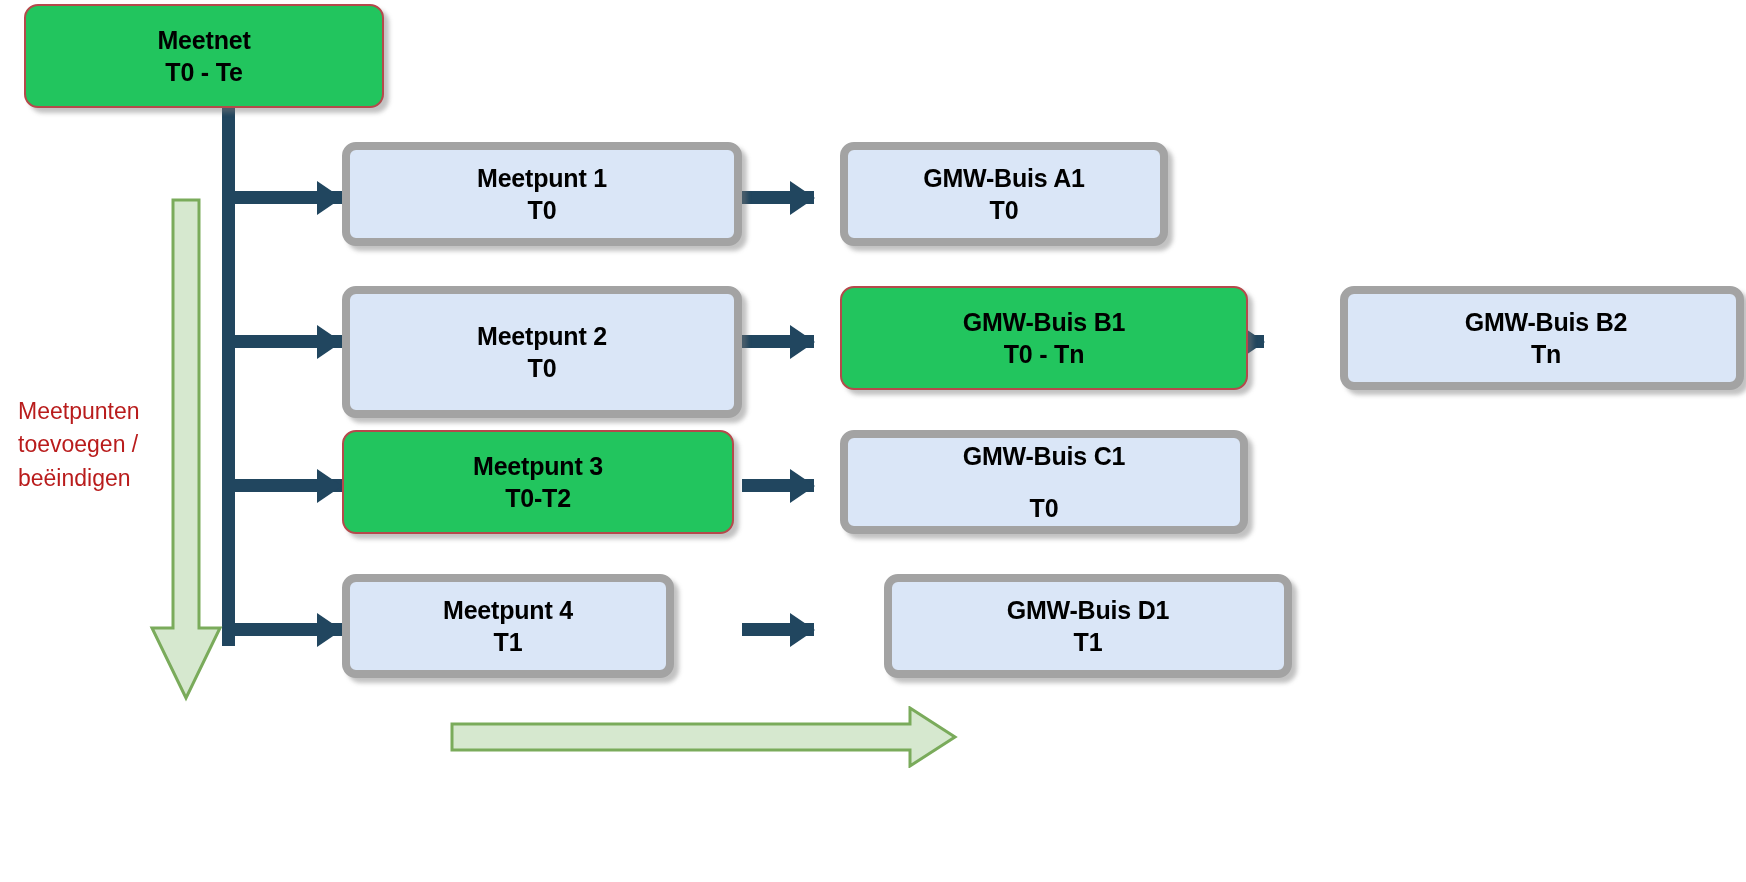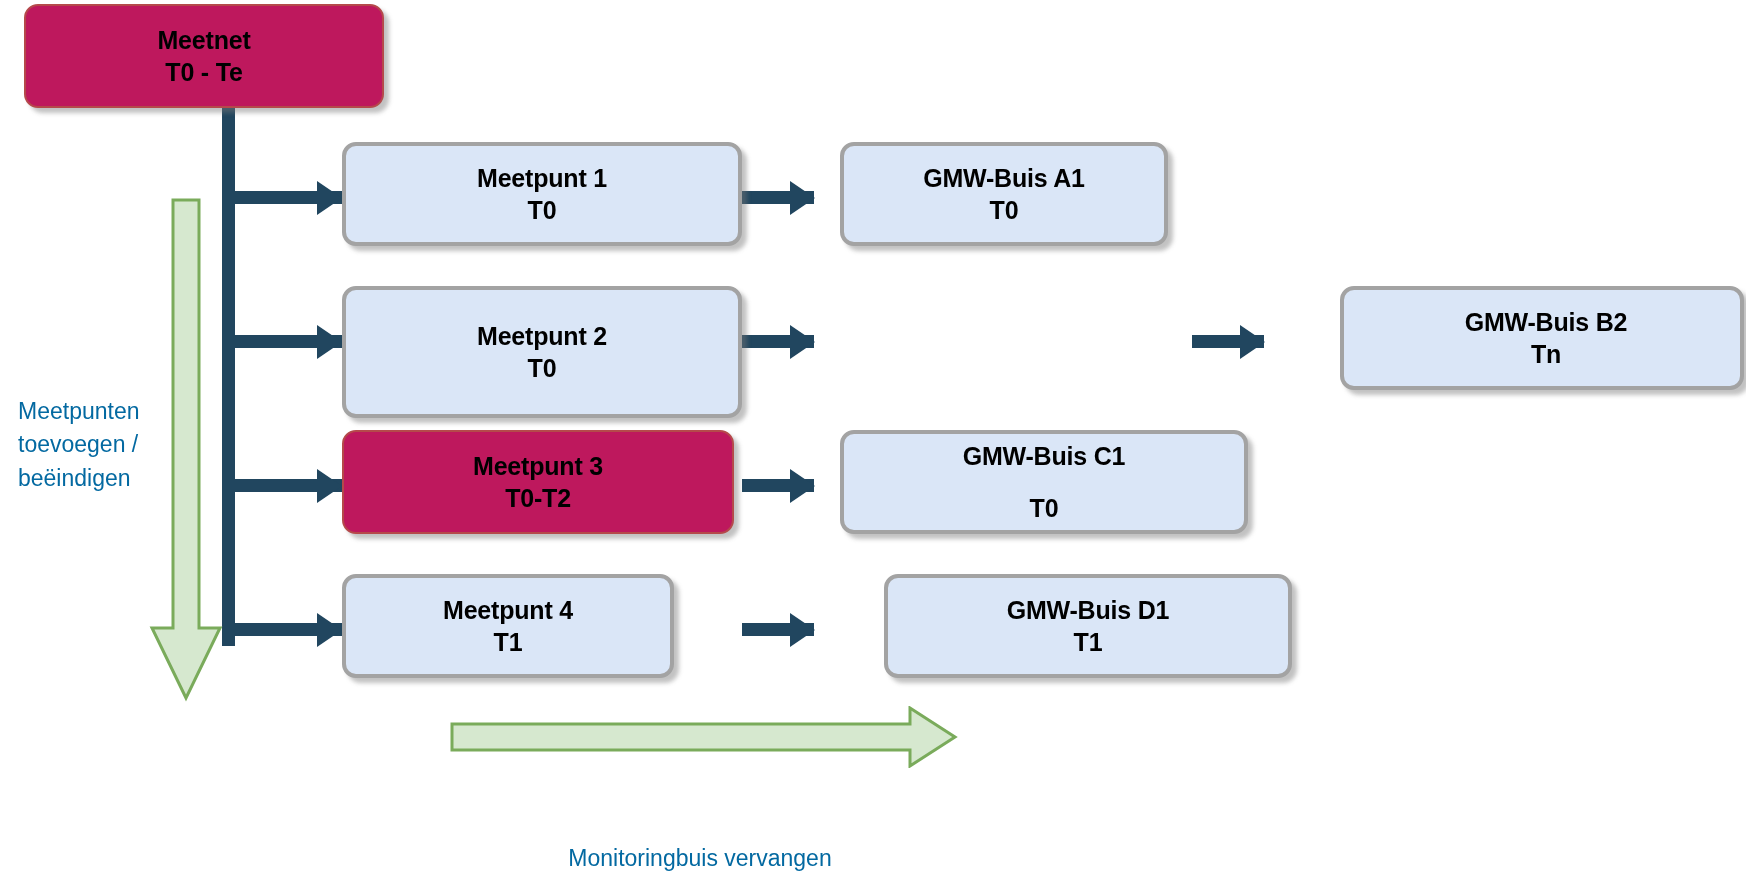--- a/index.html
+++ b/index.html
@@ -31,24 +31,24 @@
     font-weight: bold;
     font-size: 25px;
     line-height: 1.28;
     color: #000000;
     letter-spacing: -0.2px;
     box-shadow: 5px 5px 4px rgba(120,120,120,0.45);
   }
   .node .ln { display: block; white-space: nowrap; }
   .node.blue {
     background: #dae6f7;
-    border: 4px solid #a3a3a3;
+    border: 8px solid #a3a3a3;
   }
   .node.pink {
-    background: #be185d;
+    background: #22c55e;
     border: 2px solid #b5494b;
   }
 
   
   .conn {
     position: absolute;
     background: #21465f;
   }
   .conn-trunk {
     position: absolute;
@@ -77,21 +77,21 @@
   }
   .green-arrow-h {
     position: absolute;
   }
 
   
   .plain-label {
     position: absolute;
     font-size: 23px;
     line-height: 1.45;
-    color: #0369a1;
+    color: #b91c1c;
     font-weight: normal;
     white-space: pre-line;
   }
   .plain-label.center { text-align: center; }
 </style>
 </head>
 <body>
 
 <div id="canvas">
 
@@ -156,35 +156,38 @@
   <div class="node blue" style="left:342px; top:574px; width:332px; height:104px;">
     <span class="ln">Meetpunt 4</span>
     <span class="ln">T1</span>
   </div>
 
   <div class="node blue" style="left:840px; top:142px; width:328px; height:104px;">
     <span class="ln">GMW-Buis A1</span>
     <span class="ln">T0</span>
   </div>
 
+  <div class="node pink" style="left:840px; top:286px; width:408px; height:104px;">
+    <span class="ln">GMW-Buis B1</span>
+    <span class="ln">T0 - Tn</span>
+  </div>
 
   <div class="node blue" style="left:840px; top:430px; width:408px; height:104px;gap:20px;">
     <span class="ln">GMW-Buis C1</span>
     <span class="ln">T0</span>
   </div>
 
   <div class="node blue" style="left:884px; top:574px; width:408px; height:104px;">
     <span class="ln">GMW-Buis D1</span>
     <span class="ln">T1</span>
   </div>
 
   <div class="node blue" style="left:1340px; top:286px; width:404px; height:104px;padding-left:8px;">
     <span class="ln">GMW-Buis B2</span>
     <span class="ln">Tn</span>
   </div>
 
   <div class="plain-label" style="left:18px; top:395px; width:132px;">Meetpunten
 toevoegen /
 beëindigen</div>
 
-  <div class="plain-label center" style="left:440px; top:842px; width:520px;">Monitoringbuis vervangen</div>
 
 </div>
 
 </body></html>

